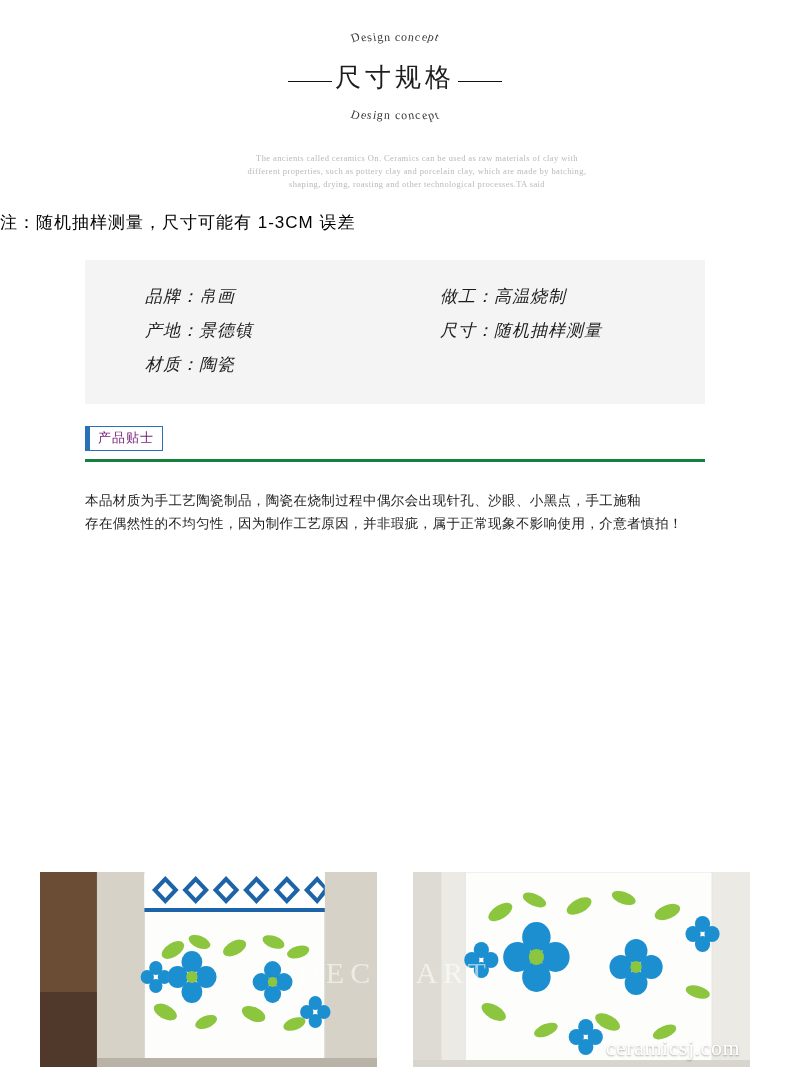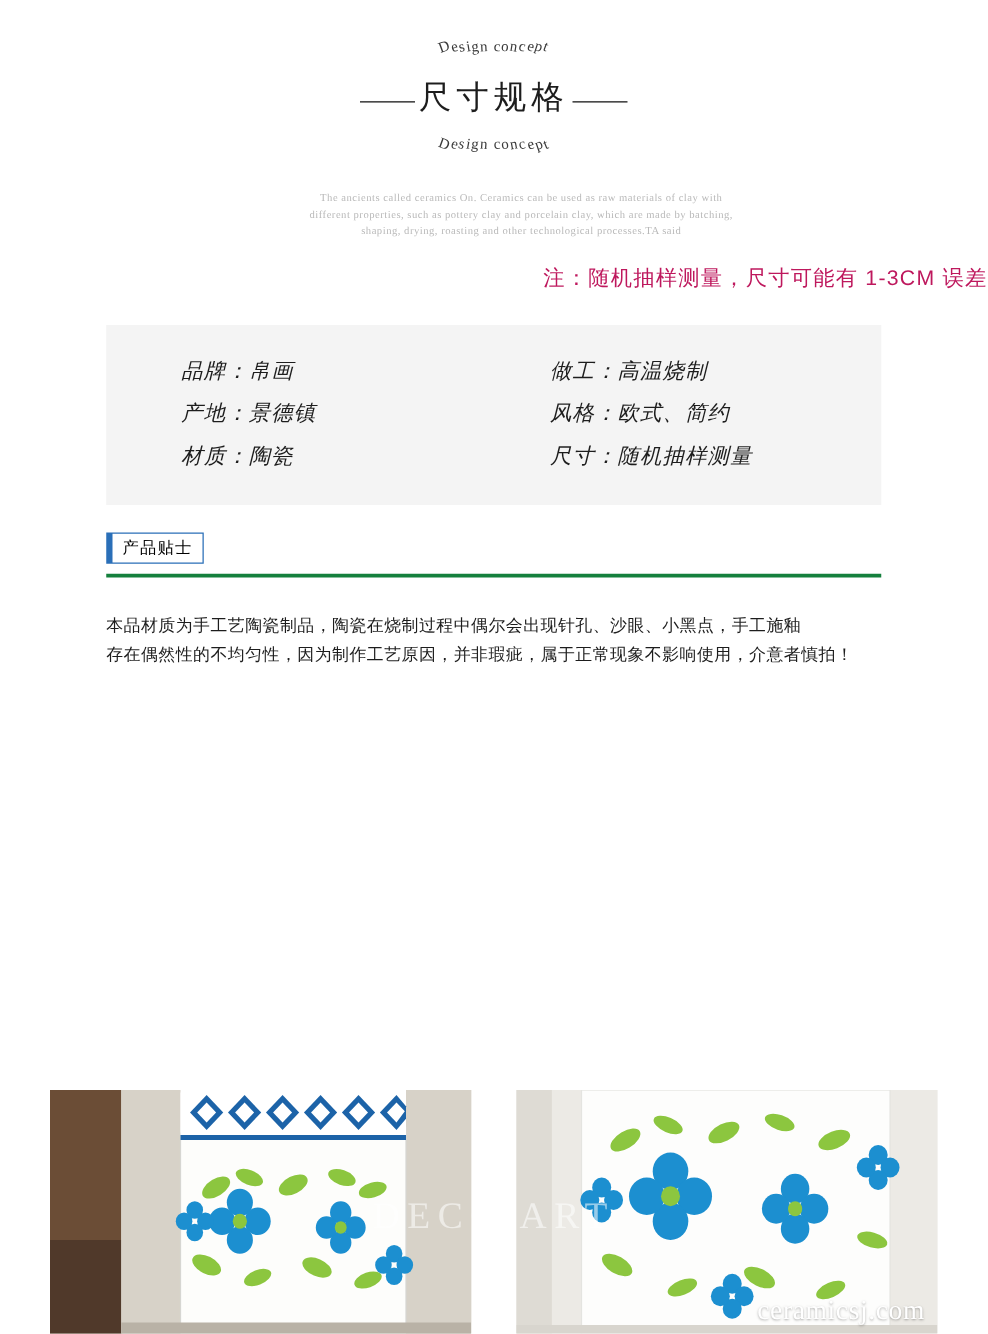--- a/index.html
+++ b/index.html
@@ -59,23 +59,23 @@
     font-family: "Liberation Serif", "DejaVu Serif", serif;
     font-size: 8.5px;
     line-height: 13px;
     color: #b9b9b9;
     letter-spacing: 0.4px;
     margin-top: 4px;
     margin-left: 44px;
   }
 
   .note {
-    text-align: right;
+    text-align: left;
     font-size: 17px;
-    color: #be185d;
+    color: #000000;
     margin-top: 20px;
     letter-spacing: 1px;
   }
 
   
   .spec-box {
     margin: 26px 85px 0 85px;
     background: #f4f4f4;
     padding: 20px 0 22px 0;
     display: flex;
@@ -97,21 +97,21 @@
   .spec-value { color: #1d1d1d; }
 
   
   .tips-wrap { margin: 22px 85px 0 85px; }
   .tips-head {
     display: inline-block;
     border: 1px solid #2a6fb8;
     border-left: 5px solid #2a6fb8;
     padding: 2px 8px 3px 8px;
     font-size: 13px;
-    color: #000000;
+    color: #701a75;
     letter-spacing: 1px;
   }
   .tips-body {
     margin-top: 8px;
     border-top: 3px solid #15803d;
     padding-top: 27px;
     font-size: 13.5px;
     line-height: 23px;
     color: #1d1d1d;
     letter-spacing: 0.4px;
@@ -200,23 +200,20 @@
     <div class="spec-row">
       <span class="spec-label">产地：</span><span class="spec-value">景德镇</span>
     </div>
     <div class="spec-row">
       <span class="spec-label">材质：</span><span class="spec-value">陶瓷</span>
     </div>
   </div>
   <div class="spec-col right">
     <div class="spec-row">
       <span class="spec-label">做工：</span><span class="spec-value">高温烧制</span>
-    </div>
-    <div class="spec-row">
-      <span class="spec-label">风格：</span><span class="spec-value">欧式、简约</span>
     </div>
     <div class="spec-row">
       <span class="spec-label">尺寸：</span><span class="spec-value">随机抽样测量</span>
     </div>
   </div>
 </div>
 
 <div class="tips-wrap">
   <div class="tips-head">产品贴士</div>
   <div class="tips-body">

